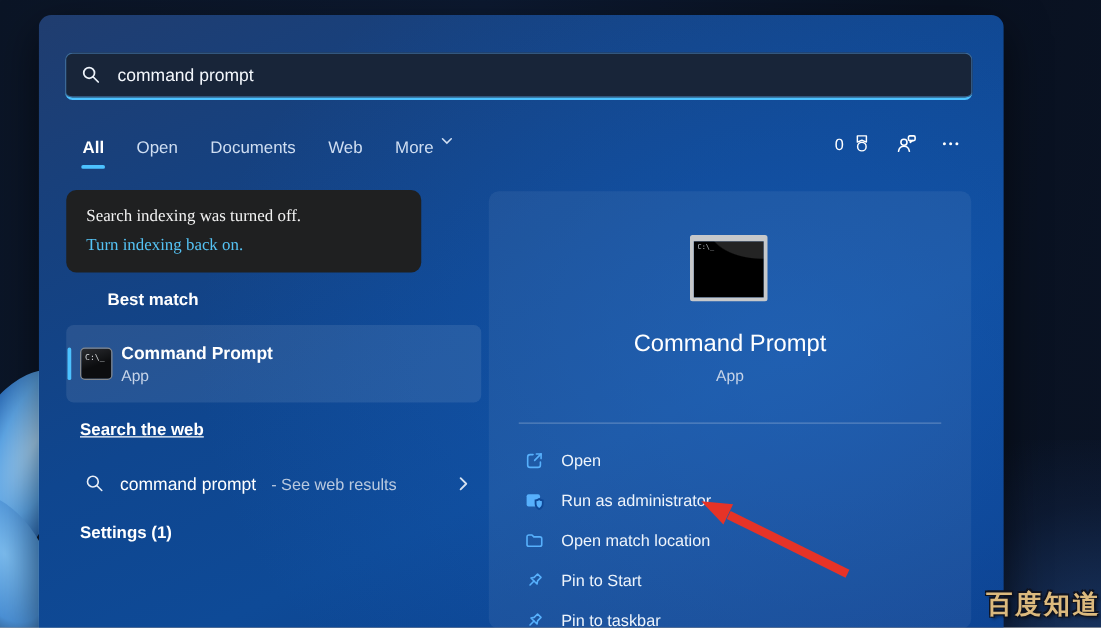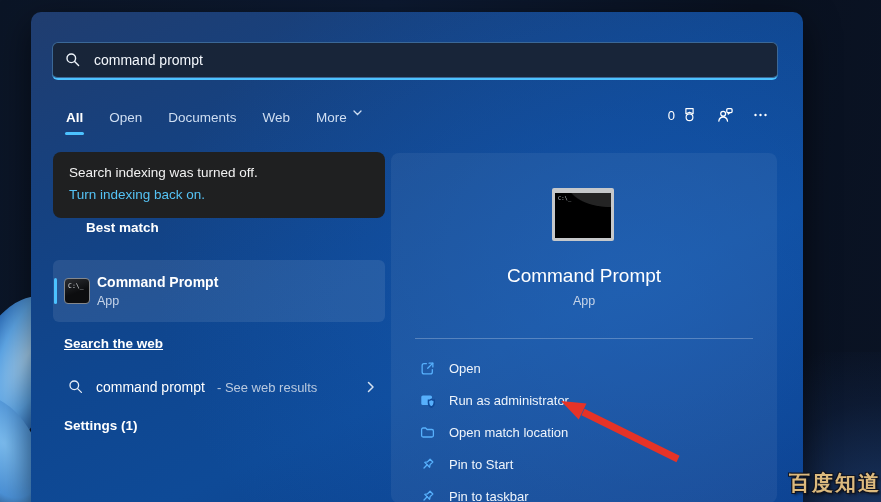--- a/index.html
+++ b/index.html
@@ -39,28 +39,28 @@
   .tabs{position:absolute;left:35px;top:92px;height:26px;display:flex;gap:26px;
     align-items:center;font-size:13.5px;color:#cfdef2;}
   .tab{display:flex;align-items:flex-start;gap:6px;}
   .tab.active{color:#fff;font-weight:700;}
   .tab-underline{position:absolute;left:34px;top:120px;width:19px;height:3px;
     border-radius:2px;background:#4cc2ff;}
   .top-icons{position:absolute;top:90px;right:35px;height:26px;display:flex;
     align-items:center;gap:19px;color:#fff;}
   .rewards{display:flex;align-items:center;gap:6px;font-size:13px;}
   
-  .notice{position:absolute;left:22px;top:140px;width:332px;height:66px;
+  .notice{position:absolute;left:22px;top:140px;width:284px;height:66px;
     background:#1f2021;border-radius:8px;box-sizing:border-box;
-    padding:13px 16px;font-size:13.5px;}
+    padding:13px 16px;font-size:13.5px;font-family:Liberation Serif, serif;}
   .notice-msg{color:#f2f2f2;display:block;}
   .notice-link{color:#55c3f5;display:block;margin-top:7px;}
   
   .hdr{position:absolute;left:33px;font-size:13.5px;font-weight:700;color:#fff;line-height:16px;}
-  #hdr-best{top:208px;padding-left:22px;} #hdr-web{top:324px;text-decoration:underline;} #hdr-settings{top:406px;}
+  #hdr-best{top:220px;padding-left:22px;} #hdr-web{top:324px;text-decoration:underline;} #hdr-settings{top:406px;}
   
   .best-item{position:absolute;left:22px;top:248px;width:332px;height:62px;
     background:rgba(255,255,255,0.09);border-radius:6px;box-sizing:border-box;
     display:flex;align-items:center;padding-left:11px;gap:7px;}
   .sel-bar{position:absolute;left:1px;top:50%;transform:translateY(-50%);
     width:3px;height:26px;background:#4cc2ff;border-radius:2px;}
   .bm-title{font-size:14px;font-weight:600;color:#fff;line-height:17px;}
   .bm-sub{font-size:12.5px;color:#c6d4e8;margin-top:3px;}
   
   .cmd-icon-sm{width:26px;height:26px;box-sizing:border-box;border:1px solid #83878c;

